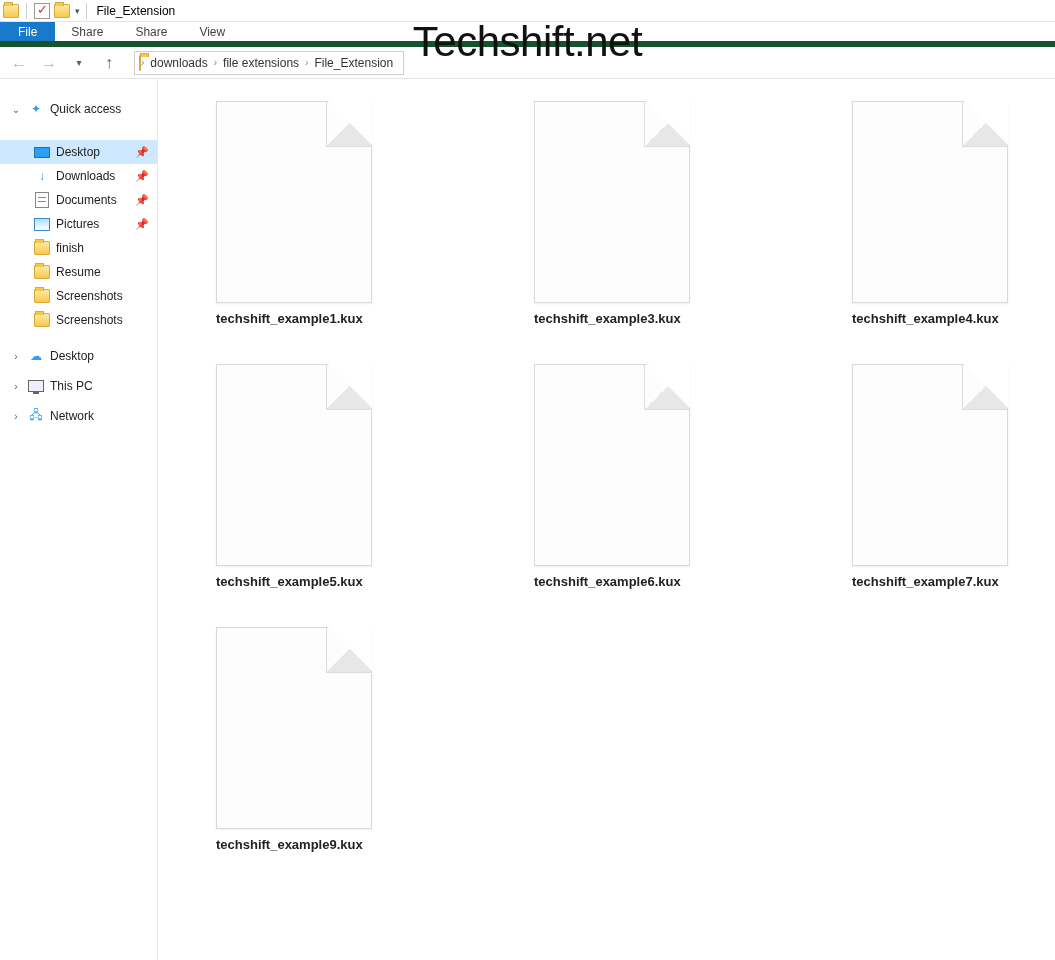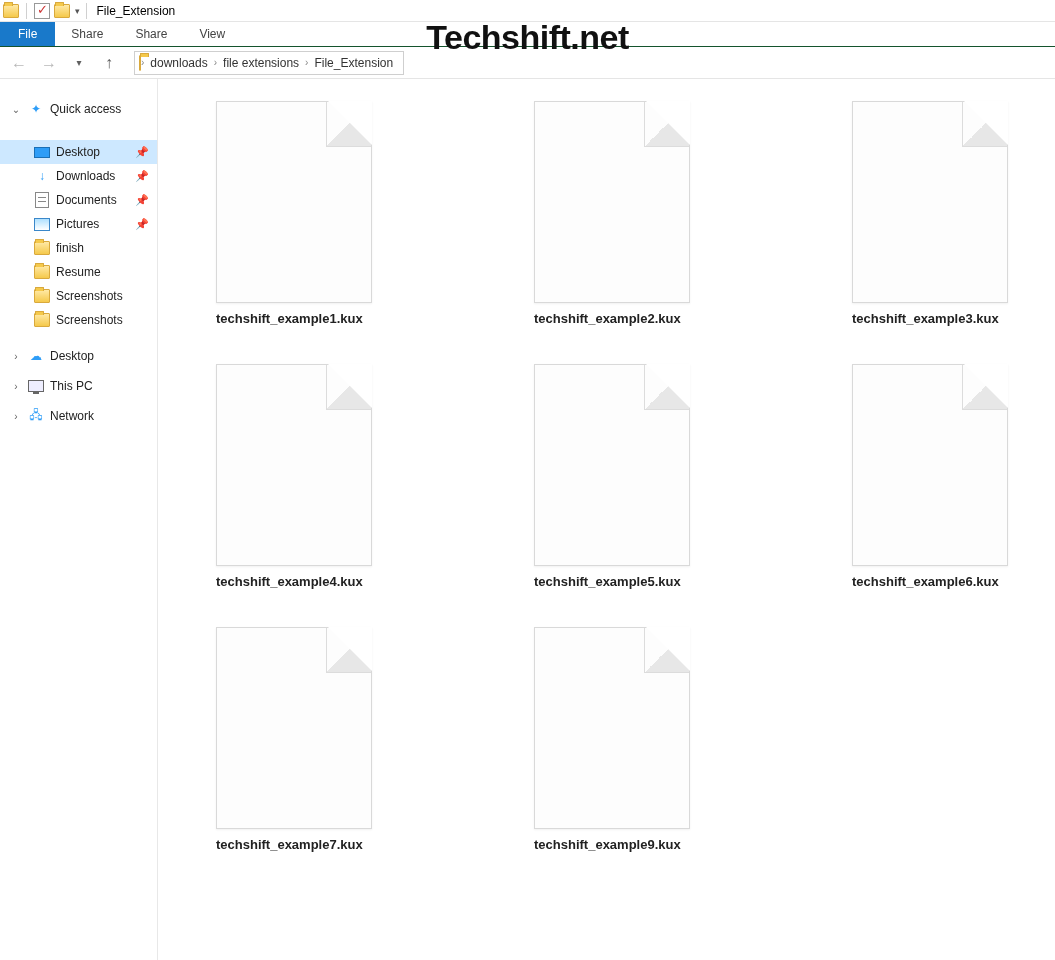--- a/index.html
+++ b/index.html
@@ -40,40 +40,40 @@
   .check-icon{width:16px;height:16px;border:1px solid #999;position:relative;background:#fff;}
   .check-icon::after{content:"✓";color:#c33;position:absolute;top:-2px;left:2px;font-size:13px;}
   .chev-down{font-size:9px;color:#555;margin-left:2px;}
 
   
   .ribbon {
     height: 25px;
     background: #ffffff;
     display: flex;
     align-items: stretch;
-    border-bottom: 1px solid #14532d;
+    border-bottom: 6px solid #14532d;
     position: relative;
   }
   .ribbon .file-tab {
     background: #1979ca;
     color: #fff;
     padding: 0 18px;
     display:flex;align-items:center;
     font-size: 12px;
   }
   .ribbon .tab {
     padding: 0 16px;
     display:flex;align-items:center;
     color:#444;
     font-size:12px;
   }
   .watermark{
     position:absolute;
     left:50%;top:-4px;transform:translateX(-50%);
-    font-size:34px;font-weight:700;color:#111;
+    font-size:42px;font-weight:400;color:#111;
     letter-spacing:-0.5px;
     pointer-events:none;
   }
 
   
   .navbar{
     height:32px;
     border-bottom:1px solid #e5e5e5;
     display:flex;align-items:center;
     padding:0 8px;gap:8px;
@@ -294,24 +294,20 @@
   </div>
 
   <div class="content">
     <div class="grid" id="file-grid">
         <div class="file">
           <div class="thumb"></div>
           <div class="fname">techshift_example1.kux</div>
         </div>
         <div class="file">
           <div class="thumb"></div>
-          <div class="fname">techshift_example2.kux</div>
-        </div>
-        <div class="file">
-          <div class="thumb"></div>
           <div class="fname">techshift_example3.kux</div>
         </div>
         <div class="file">
           <div class="thumb"></div>
           <div class="fname">techshift_example4.kux</div>
         </div>
         <div class="file">
           <div class="thumb"></div>
           <div class="fname">techshift_example5.kux</div>
         </div>

